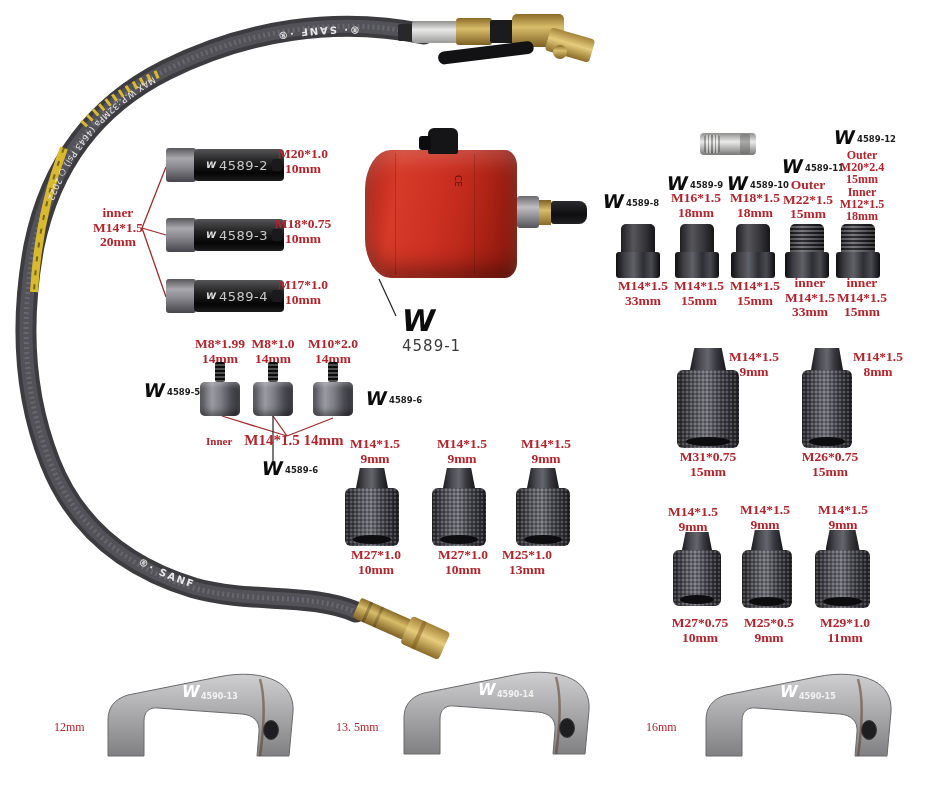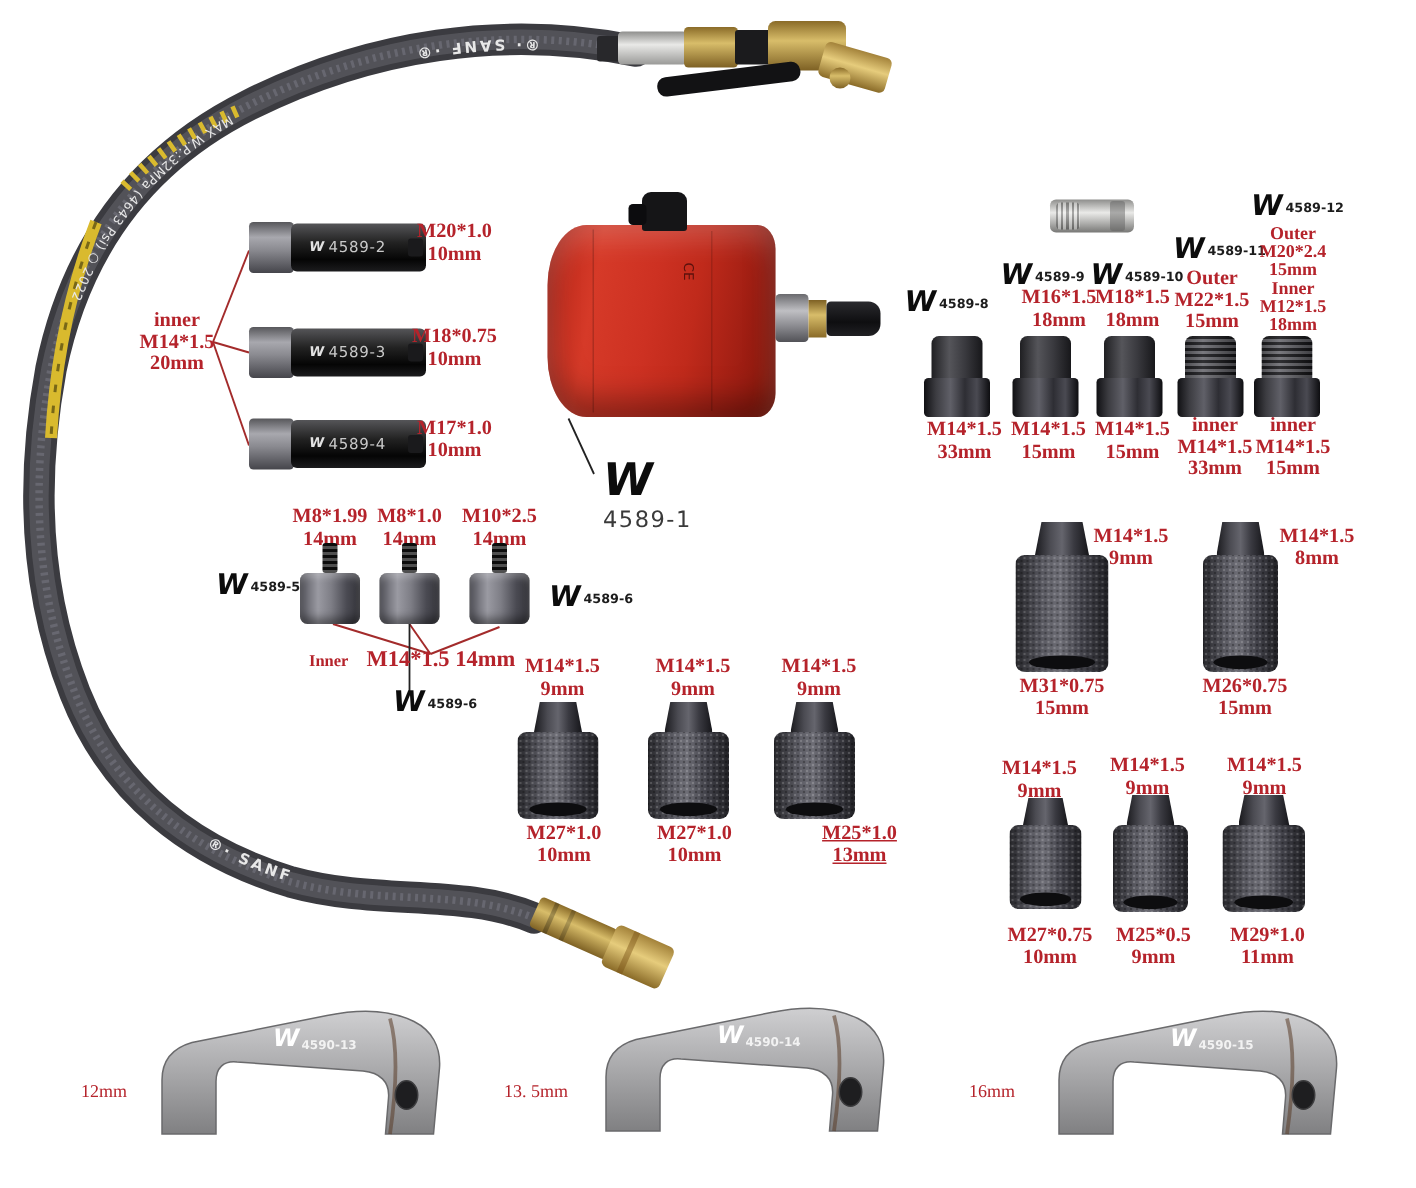--- a/index.html
+++ b/index.html
@@ -29,21 +29,21 @@
   
   .adapter-h{position:absolute;width:108px;height:38px;}
   .adapter-h .hexl{position:absolute;left:0;top:2px;width:30px;height:34px;border-radius:3px;
      background:linear-gradient(180deg,#57575b,#a8a8ae 30%,#8a8a90 55%,#45454b);}
   .adapter-h .body{position:absolute;left:28px;top:3px;width:78px;height:32px;border-radius:4px;
      background:linear-gradient(180deg,#555558,#222 40%,#050505 75%,#1c1c1e);
      display:flex;align-items:center;padding-left:12px;gap:3px;}
   .adapter-h .tip{position:absolute;right:-8px;top:13px;width:10px;height:12px;background:#1a1a1c;border-radius:2px;}
   .adapter-h .mw{font-style:normal;font-weight:900;font-size:9px;color:#e2e2e2;
      font-family:"DejaVu Sans",sans-serif;transform:skewX(-10deg);}
-  .adapter-h .mpn{font-style:normal;font-size:10px;letter-spacing:.5px;color:#c9c9c9;
+  .adapter-h .mpn{font-style:normal;font-size:13px;letter-spacing:.5px;color:#c9c9c9;
      font-family:"DejaVu Sans",sans-serif;}
 
   
   .adapter-v{position:absolute;width:44px;height:54px;}
   .adapter-v .top{position:absolute;left:5px;top:0;width:34px;height:30px;border-radius:5px 5px 0 0;
      background:linear-gradient(90deg,#1f1f22,#55555a 35%,#3a3a3f 65%,#17171a);}
   .adapter-v.threaded .top{background:
      repeating-linear-gradient(180deg,rgba(0,0,0,.5) 0 2px,rgba(255,255,255,.16) 2px 4px),
      linear-gradient(90deg,#2a2a2e,#606066 35%,#3f3f44 65%,#1a1a1e);}
   .adapter-v .hex{position:absolute;left:0;top:28px;width:44px;height:26px;border-radius:3px;
@@ -237,21 +237,21 @@
 
   <div class="lbl" style="left:188px;top:337px;width:64px;">
     <span>M8*1.99</span>
     <span>14mm</span>
   </div>
   <div class="lbl" style="left:241px;top:337px;width:64px;">
     <span>M8*1.0</span>
     <span>14mm</span>
   </div>
   <div class="lbl" style="left:301px;top:337px;width:64px;">
-    <span>M10*2.5</span>
+    <span>M10*2.0</span>
     <span>14mm</span>
   </div>
 
   <div class="stud-adapter" style="left:200px;top:362px;">
     <div class="stud"></div>
     <div class="body"></div>
   </div>
   <div class="stud-adapter" style="left:253px;top:362px;">
     <div class="stud"></div>
     <div class="body"></div>
@@ -312,21 +312,21 @@
   </div>
 
   <div class="lbl" style="left:338px;top:548px;width:76px;">
     <span>M27*1.0</span>
     <span>10mm</span>
   </div>
   <div class="lbl" style="left:425px;top:548px;width:76px;">
     <span>M27*1.0</span>
     <span>10mm</span>
   </div>
-  <div class="lbl" style="left:535px;top:548px;width:76px;text-decoration:underline;">
+  <div class="lbl" style="left:489px;top:548px;width:76px;">
     <span>M25*1.0</span>
     <span>13mm</span>
   </div>
 
   <div class="coupler"></div>
 
   <div class="wlogo" style="left:603px;top:193px;">
     <span class="w">W</span>
     <span class="num">4589-8</span>
   </div>
@@ -340,21 +340,21 @@
   </div>
   <div class="wlogo" style="left:782px;top:158px;">
     <span class="w">W</span>
     <span class="num">4589-11</span>
   </div>
   <div class="wlogo" style="left:834px;top:129px;">
     <span class="w">W</span>
     <span class="num">4589-12</span>
   </div>
 
-  <div class="lbl" style="left:664px;top:191px;width:64px;margin-left:10px;">
+  <div class="lbl" style="left:664px;top:191px;width:64px;">
     <span>M16*1.5</span>
     <span>18mm</span>
   </div>
   <div class="lbl" style="left:723px;top:191px;width:64px;">
     <span>M18*1.5</span>
     <span>18mm</span>
   </div>
   <div class="lbl" style="left:777px;top:178px;width:62px;">
     <span>Outer</span>
     <span>M22*1.5</span>

